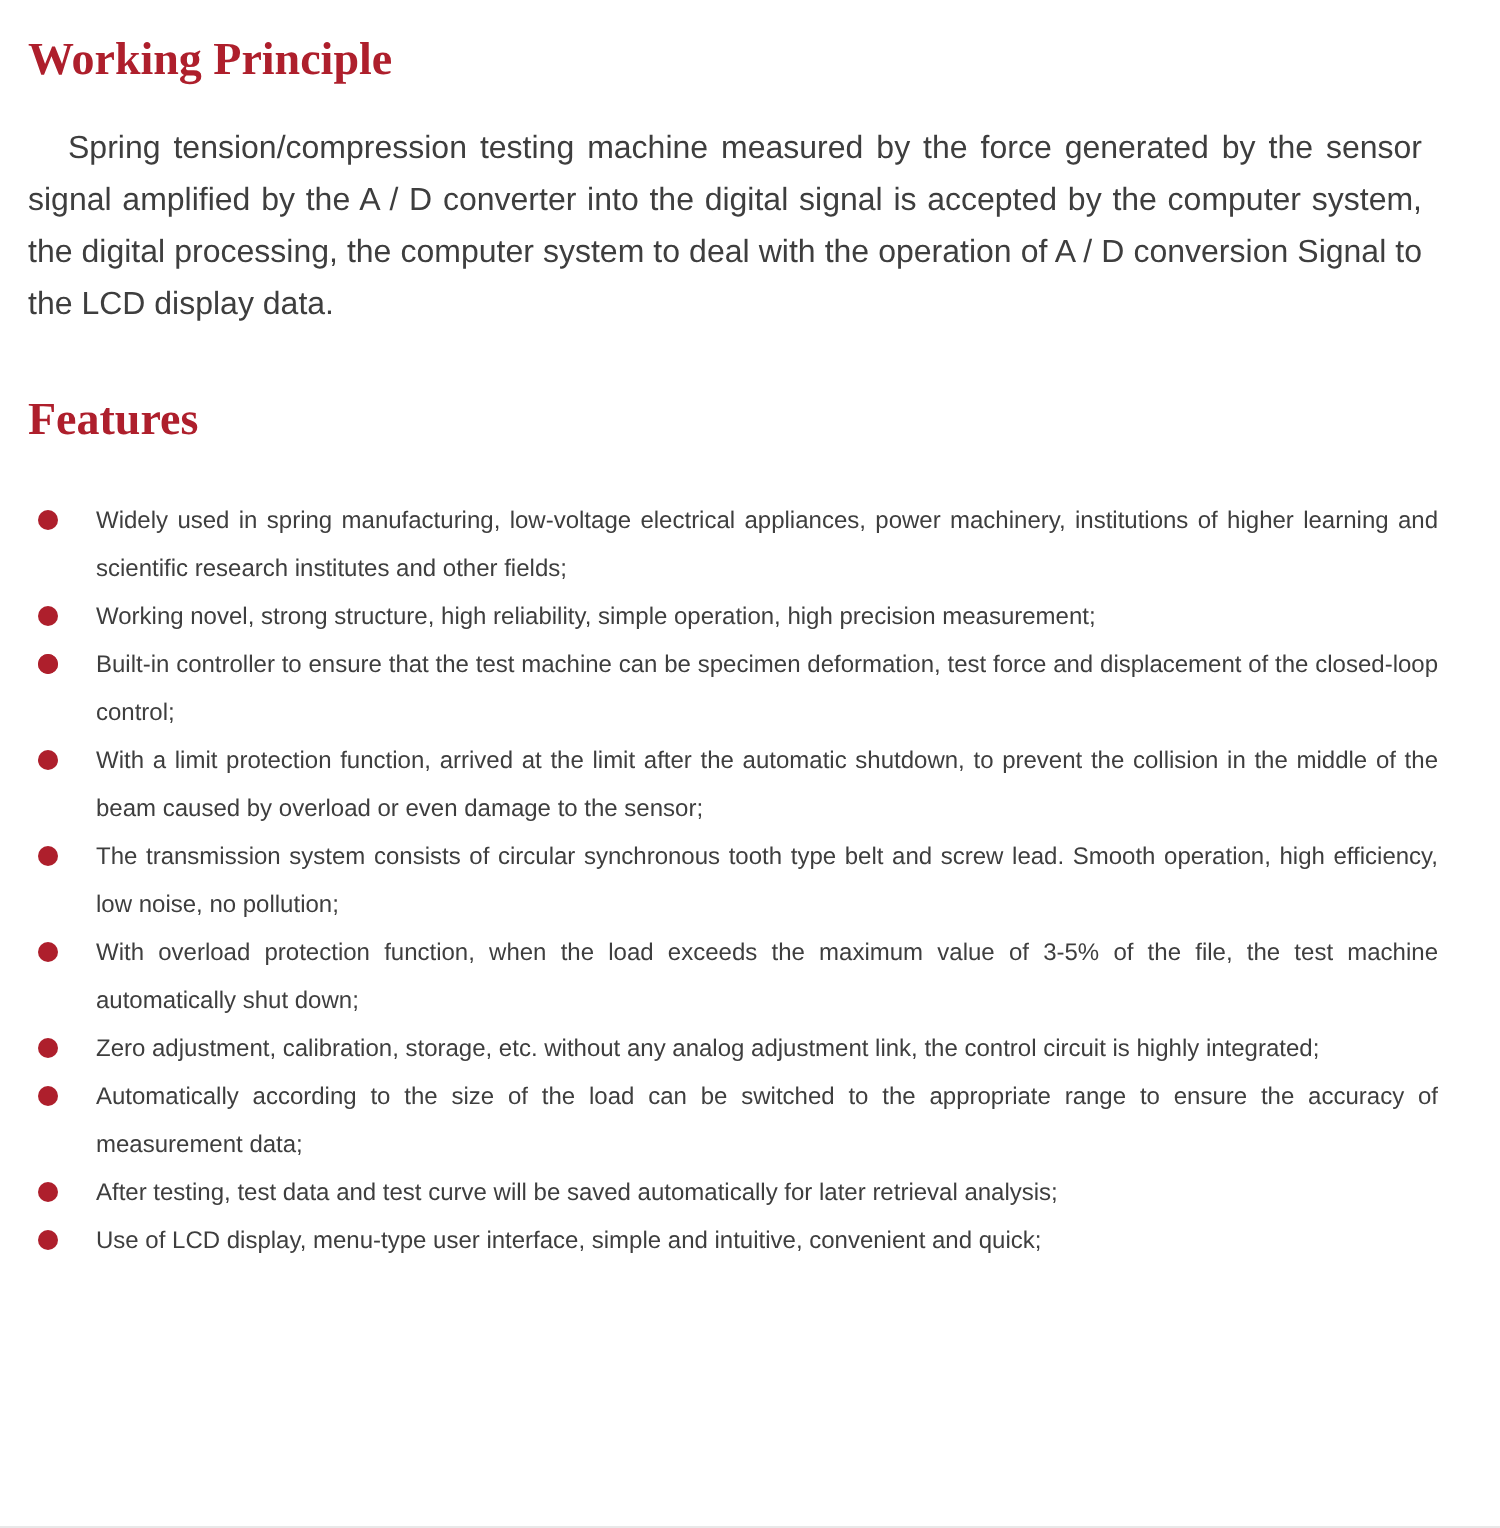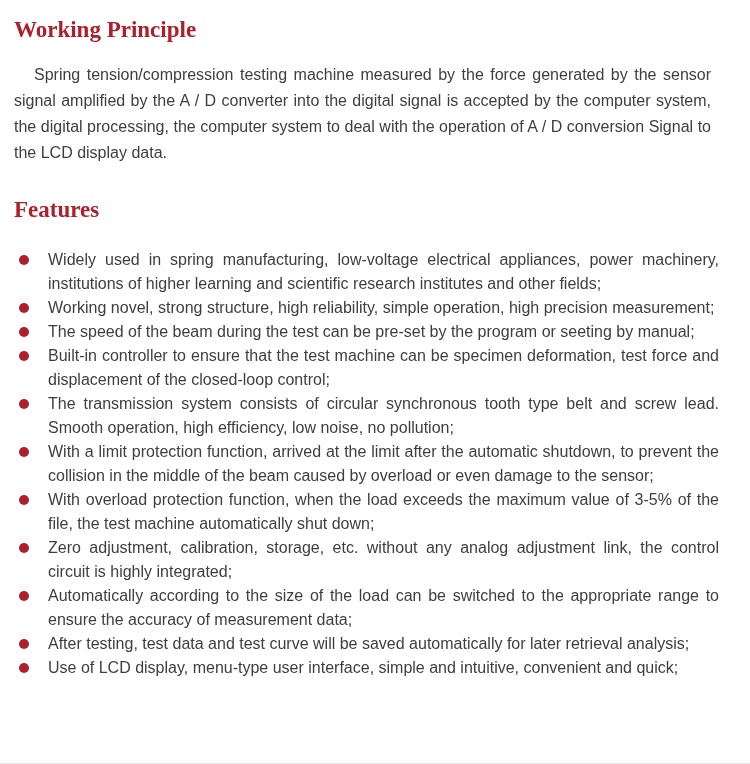--- a/index.html
+++ b/index.html
@@ -54,21 +54,21 @@
     margin-top: 30px;
   }
   ul.features-list {
     list-style: none;
     margin: 24px 0 0 0;
     padding: 0;
   }
   ul.features-list li {
     position: relative;
     padding-left: 34px;
-    font-size: 16px;
+    font-size: 12px;
     line-height: 24px;
     text-align: justify;
     color: var(--text, #3e3e3e);
   }
   ul.features-list .bullet {
     position: absolute;
     left: 5px;
     top: 7px;
     width: 10px;
     height: 10px;
@@ -93,33 +93,32 @@
       <li>
         <span class="bullet"></span>
         <span>Widely used in spring manufacturing, low-voltage electrical appliances, power machinery, institutions of higher learning and scientific research institutes and other fields;</span>
       </li>
       <li>
         <span class="bullet"></span>
         <span>Working novel, strong structure, high reliability, simple operation, high precision measurement;</span>
       </li>
       <li>
         <span class="bullet"></span>
-        <span>The speed of the beam during the test can be pre-set by the program or seeting by manual;</span>
       </li>
       <li>
         <span class="bullet"></span>
         <span>Built-in controller to ensure that the test machine can be specimen deformation, test force and displacement of the closed-loop control;</span>
       </li>
       <li>
         <span class="bullet"></span>
-        <span>The transmission system consists of circular synchronous tooth type belt and screw lead. Smooth operation, high efficiency, low noise, no pollution;</span>
+        <span>With a limit protection function, arrived at the limit after the automatic shutdown, to prevent the collision in the middle of the beam caused by overload or even damage to the sensor;</span>
       </li>
       <li>
         <span class="bullet"></span>
-        <span>With a limit protection function, arrived at the limit after the automatic shutdown, to prevent the collision in the middle of the beam caused by overload or even damage to the sensor;</span>
+        <span>The transmission system consists of circular synchronous tooth type belt and screw lead. Smooth operation, high efficiency, low noise, no pollution;</span>
       </li>
       <li>
         <span class="bullet"></span>
         <span>With overload protection function, when the load exceeds the maximum value of 3-5% of the file, the test machine automatically shut down;</span>
       </li>
       <li>
         <span class="bullet"></span>
         <span>Zero adjustment, calibration, storage, etc. without any analog adjustment link, the control circuit is highly integrated;</span>
       </li>
       <li>

